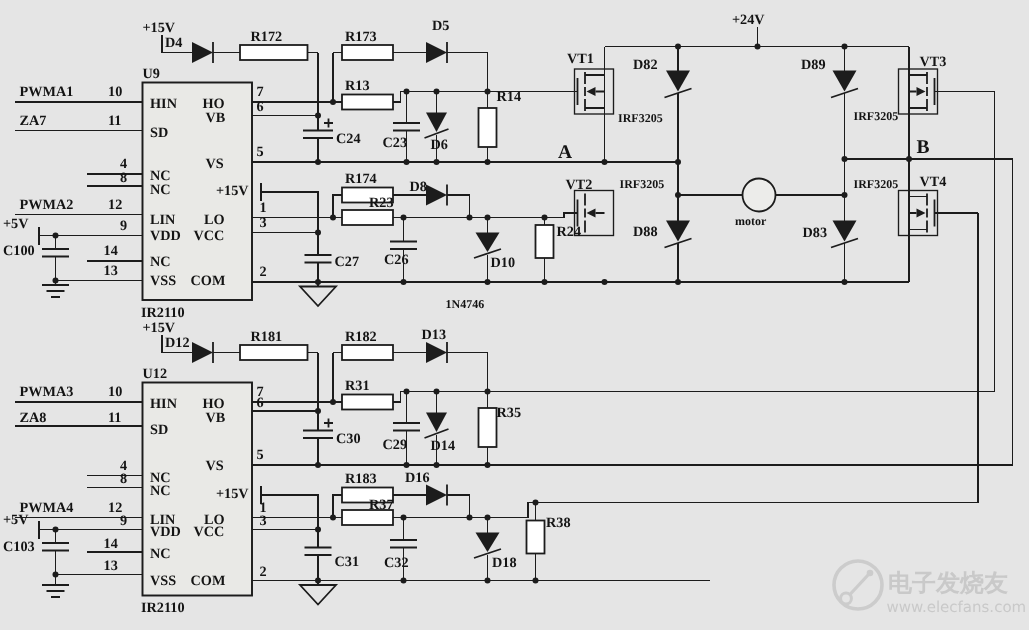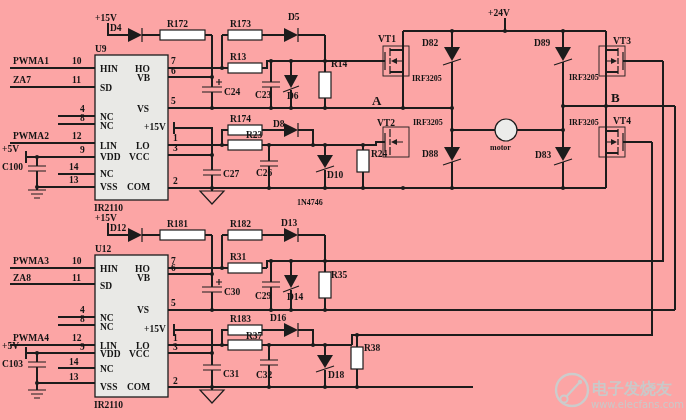--- a/index.html
+++ b/index.html
@@ -1,16 +1,16 @@
 <!DOCTYPE html>
 <html><head>
 <meta charset="utf-8">
 <style>
   html,body{margin:0;padding:0;background:#ffffff;}
-  .stage{position:relative;width:686px;height:420px;background:#fca5a5;overflow:hidden;
+  .stage{position:relative;width:686px;height:420px;background:#e5e5e5;overflow:hidden;
          font-family:"Liberation Serif",serif;}
   svg{position:absolute;left:0;top:0;}
   .w{stroke:#1c1c1c;stroke-width:1.3;fill:none;}
   .w2{stroke:#1c1c1c;stroke-width:1.2;fill:none;}
   .comp{fill:#ffffff;stroke:#1c1c1c;stroke-width:1.2;}
   .chip{fill:#e9e9e6;stroke:#1c1c1c;stroke-width:1.3;}
   .solid{fill:#1c1c1c;stroke:none;}
   .mosbox{fill:none;stroke:#1c1c1c;stroke-width:0.9;}
   .gnd{fill:none;stroke:#1c1c1c;stroke-width:1.2;}
   .dotj{fill:#1c1c1c;}

